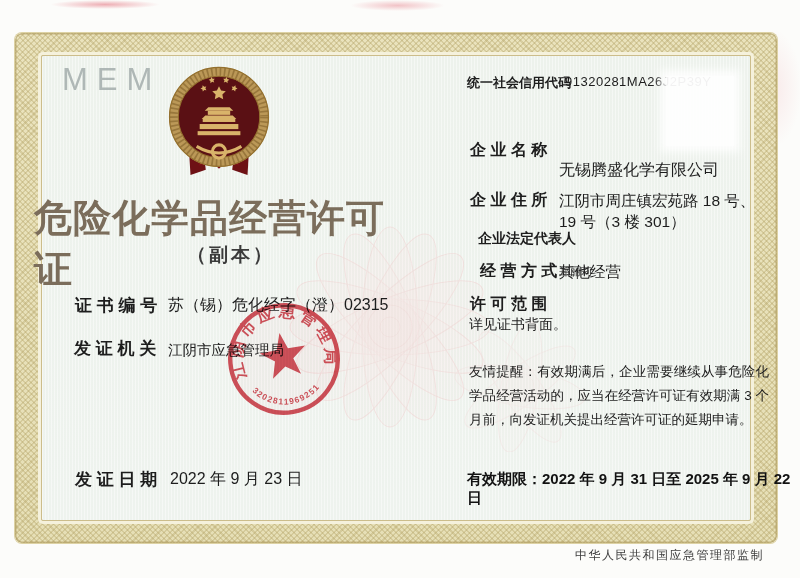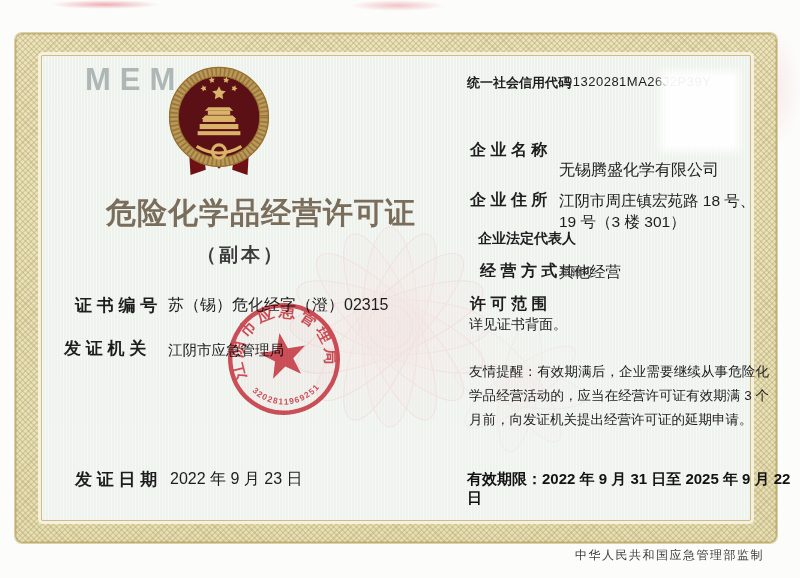--- a/index.html
+++ b/index.html
@@ -31,44 +31,44 @@
     background:
       repeating-linear-gradient(90deg, rgba(255,255,255,.45) 0 1px, rgba(255,255,255,0) 1px 3px),
       linear-gradient(#edf2ec,#eef3ee);
     border:1px solid #ccbd8b;
     box-shadow: 0 0 0 3px #f5f1dc;
     border-radius:2px;
   }
 
   .mem{
     left:62px;top:62px;
-    font-size:31px;font-weight:700;letter-spacing:9px;
-    color:#9fa9a8;opacity:.8;z-index:2;margin-left:23px;
+    font-size:31px;font-weight:400;letter-spacing:9px;
+    color:#9fa9a8;opacity:.8;z-index:2;
   }
 
   .emblem{left:167px;top:66px;width:104px;height:114px;z-index:2;}
 
   .title{
-    left:50px;top:193px;width:366px;text-align:right;
+    left:34px;top:193px;width:366px;text-align:left;
     font-family:"Liberation Serif", serif;
-    font-size:30px;font-weight:700;letter-spacing:1px;color:#7b6d5b;z-index:2;
+    font-size:38px;font-weight:700;letter-spacing:1px;color:#7b6d5b;z-index:2;
   }
   .subtitle{
-    left:58px;top:242px;width:366px;text-align:center;
+    left:48px;top:242px;width:366px;text-align:center;
     font-size:19px;font-weight:700;letter-spacing:3px;color:#3b3b3b;z-index:2;
   }
 
   .lbl{font-weight:700;color:#1d1d1d;}
   .val{color:#1d1d1d;}
 
   .z2{z-index:2;}
   
   .certno-l{left:75px;top:294px;font-size:17px;}
   .certno-v{left:168px;top:295px;font-size:16px;}
-  .issuer-l{left:64px;top:337px;font-size:17px;}
+  .issuer-l{left:74px;top:337px;font-size:17px;}
   .issuer-v{left:168px;top:341px;font-size:14.5px;}
   .issuedate-l{left:75px;top:468px;font-size:17px;}
   .issuedate-v{left:170px;top:469px;font-size:16px;}
 
   
   .credit-l{left:467px;top:74px;font-size:13px;}
   .credit-v{left:565px;top:74px;font-size:13px;letter-spacing:.5px;}
   .company-l{left:470px;top:140px;font-size:16px;}
   .company-v{left:559px;top:153px;font-size:16px;margin-top:7px;}
   .addr-l{left:470px;top:190px;font-size:16px;text-align:center;}

